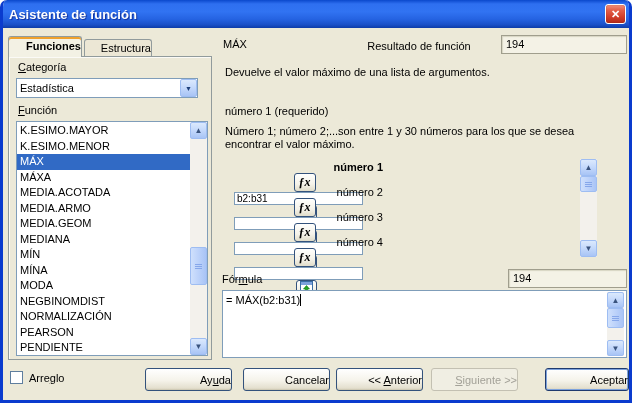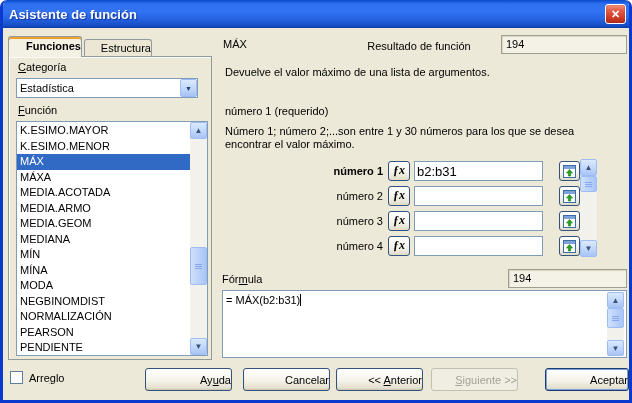--- a/index.html
+++ b/index.html
@@ -56,29 +56,29 @@
   .sthumb { position:absolute; left:0; width:17px; border:1px solid #9ebdf2; border-radius:2px;
     background:linear-gradient(90deg,#cfe0fc 0%,#bcd2fa 50%,#a9c4f6 100%); cursor:pointer;
     display:flex; align-items:center; justify-content:center; }
   .grip { width:7px; height:1px; background:#86a7ea; box-shadow:0 2px 0 #86a7ea, 0 -2px 0 #86a7ea; }
 
   
   .r-text { position:absolute; line-height:13px; }
   .sunken { position:absolute; background:#f4f2e6; border:1px solid #a09e8d;
     box-shadow:inset 1px 1px 1px #d8d5c3; line-height:17px; padding-left:4px; }
 
-  .arg-row { position:absolute; left:222px; display:flex; align-items:center; height:20px; }
+  .arg-row { position:absolute; left:222px; display:flex; align-items:center; height:20px;flex-direction:column; }
   .arg-label { width:158px; text-align:right; margin-right:5px; }
   .arg-row.first .arg-label { font-weight:bold; }
   .fx-btn { width:22px; height:20px; margin-right:4px; border:1px solid #33527c; border-radius:3px;
     background:linear-gradient(180deg,#fffffd 0%,#f4f2e9 60%,#e0dcc9 100%);
     font-family:"Liberation Serif", serif; font-style:italic; font-weight:bold; font-size:12px;
     text-align:center; line-height:17px; cursor:pointer; }
   .arg-input { width:129px; height:20px; border:1px solid #7f9db9; padding:0 2px; margin-right:16px;
-    font-family:"Liberation Sans", sans-serif; font-size:13px; }
+    font-family:"Liberation Sans", sans-serif; font-size:10px; }
   .shrink-btn { width:21px; height:20px; border:1px solid #33527c; border-radius:3px;
     background:linear-gradient(180deg,#fffffd 0%,#f4f2e9 60%,#e0dcc9 100%);
     display:flex; align-items:center; justify-content:center; cursor:pointer; }
 
   .formula-box { position:absolute; left:219px; top:262px; width:405px; height:68px; background:#fff;
     border:1px solid #7f9db9; padding:2px 20px 18px 3px; line-height:14px; cursor:text; }
   .caret { display:inline-block; width:1px; height:12px; background:#000; vertical-align:-2px; }
 
   
   .checkbox { position:absolute; left:7px; top:343px; width:13px; height:13px; background:#fff;

